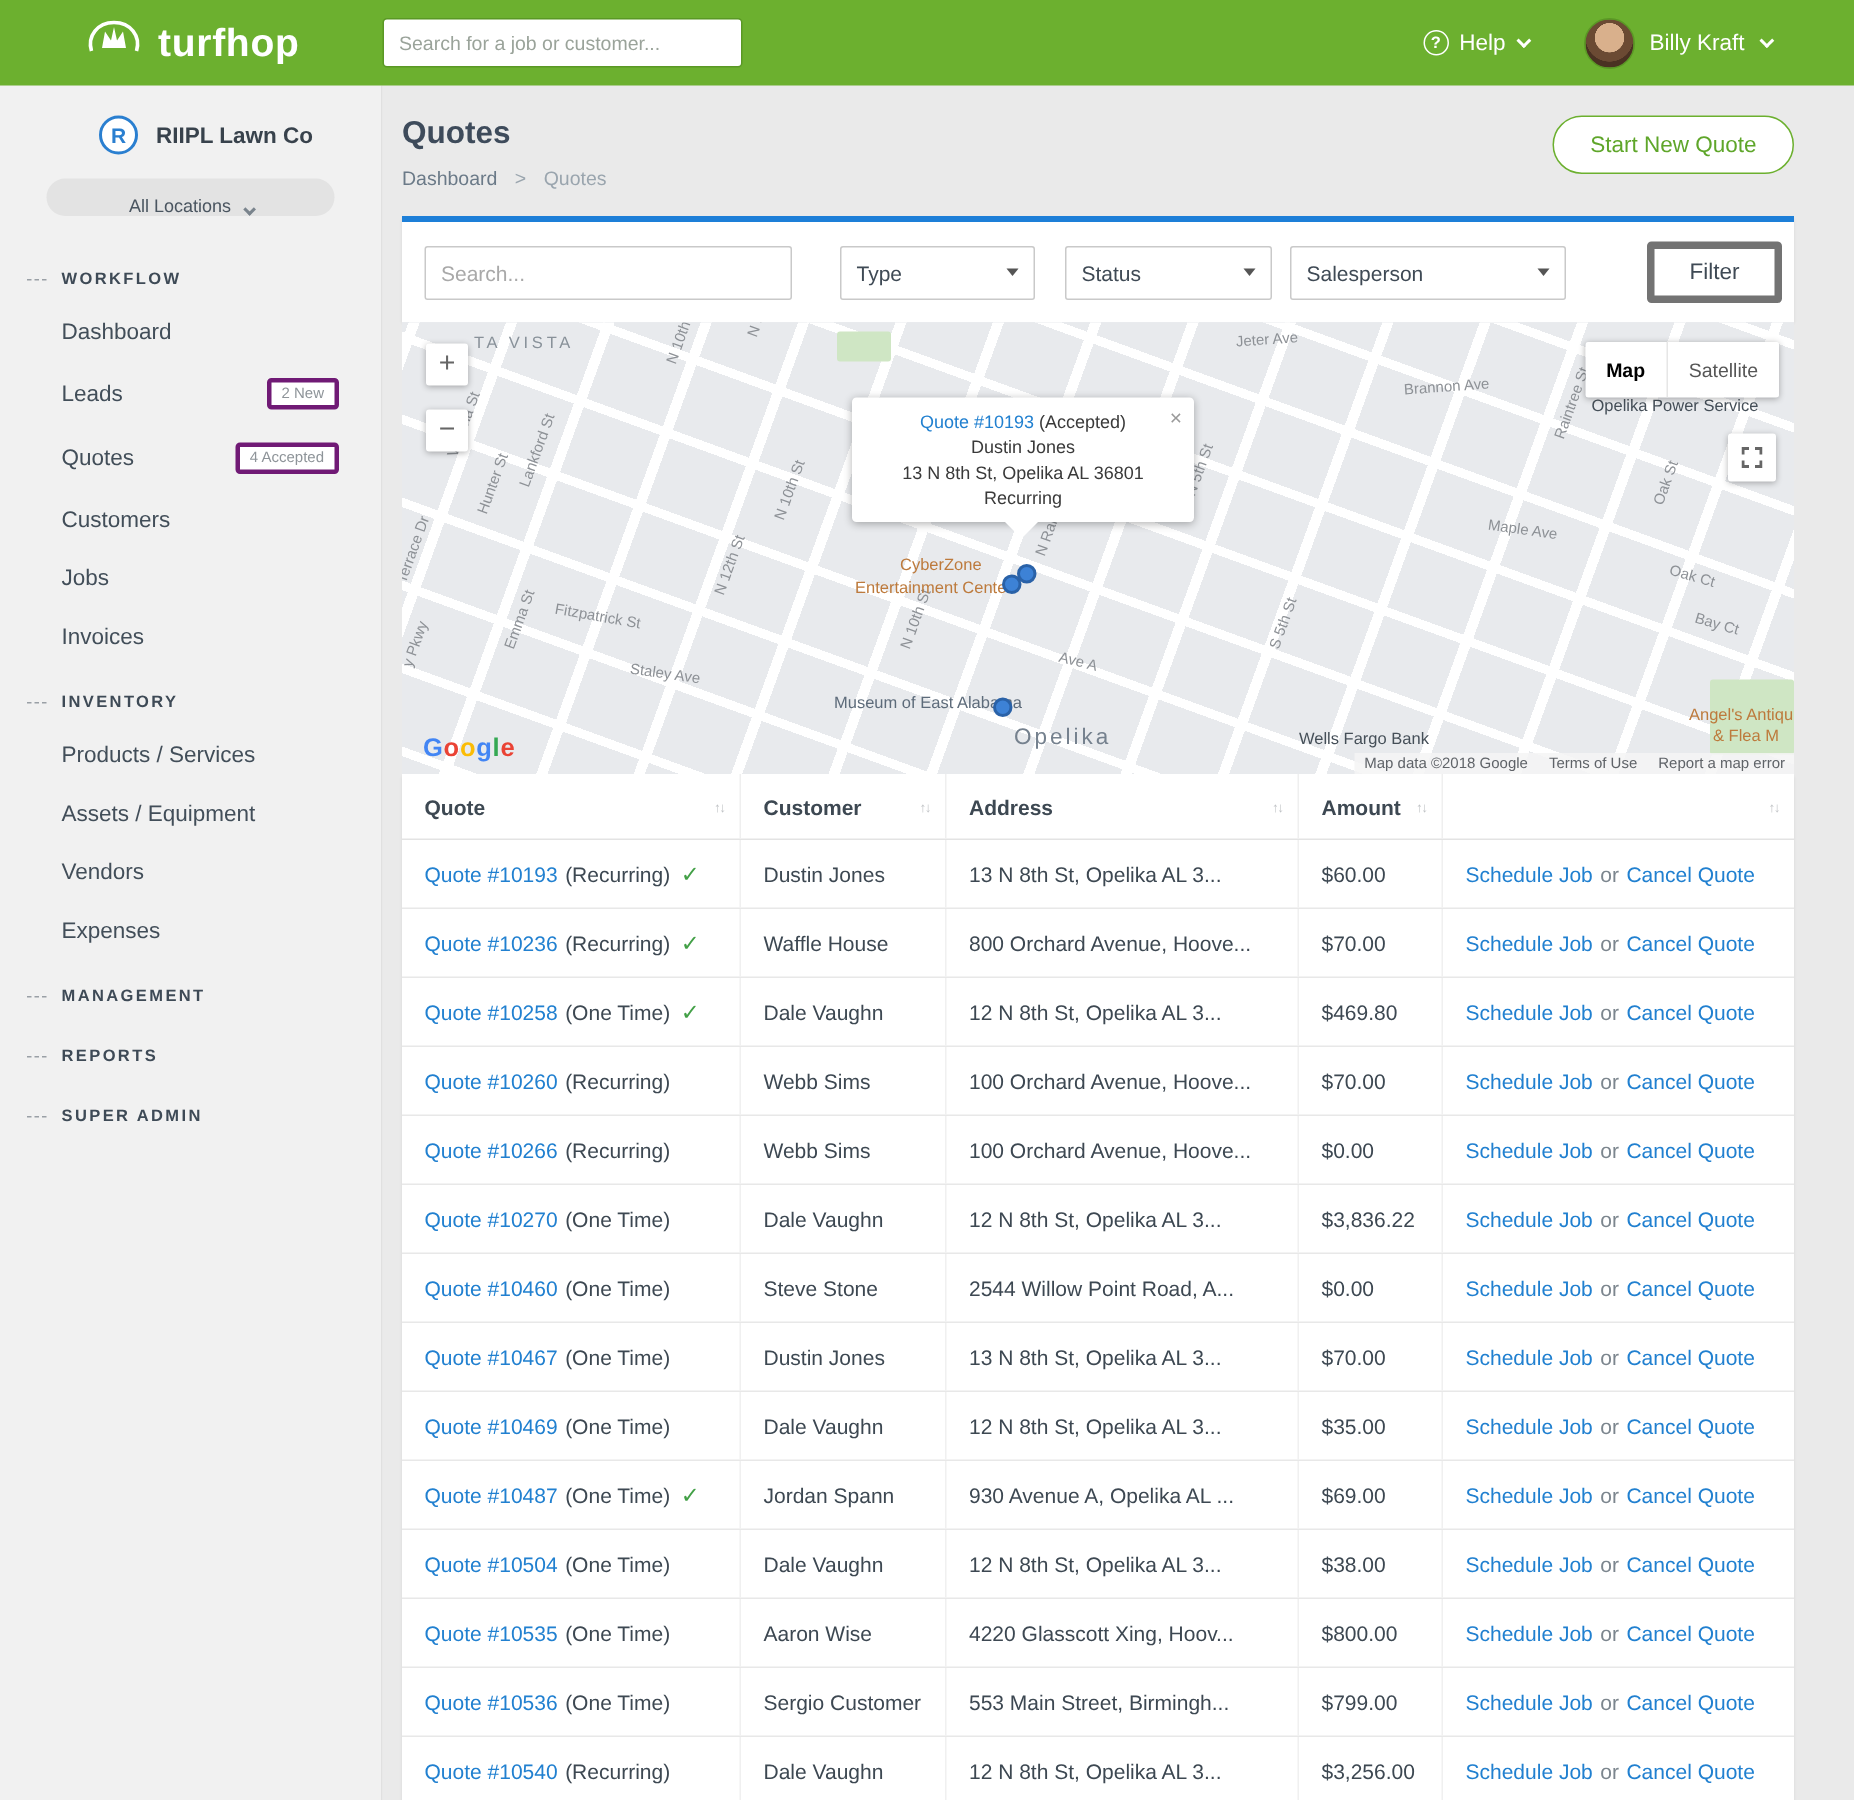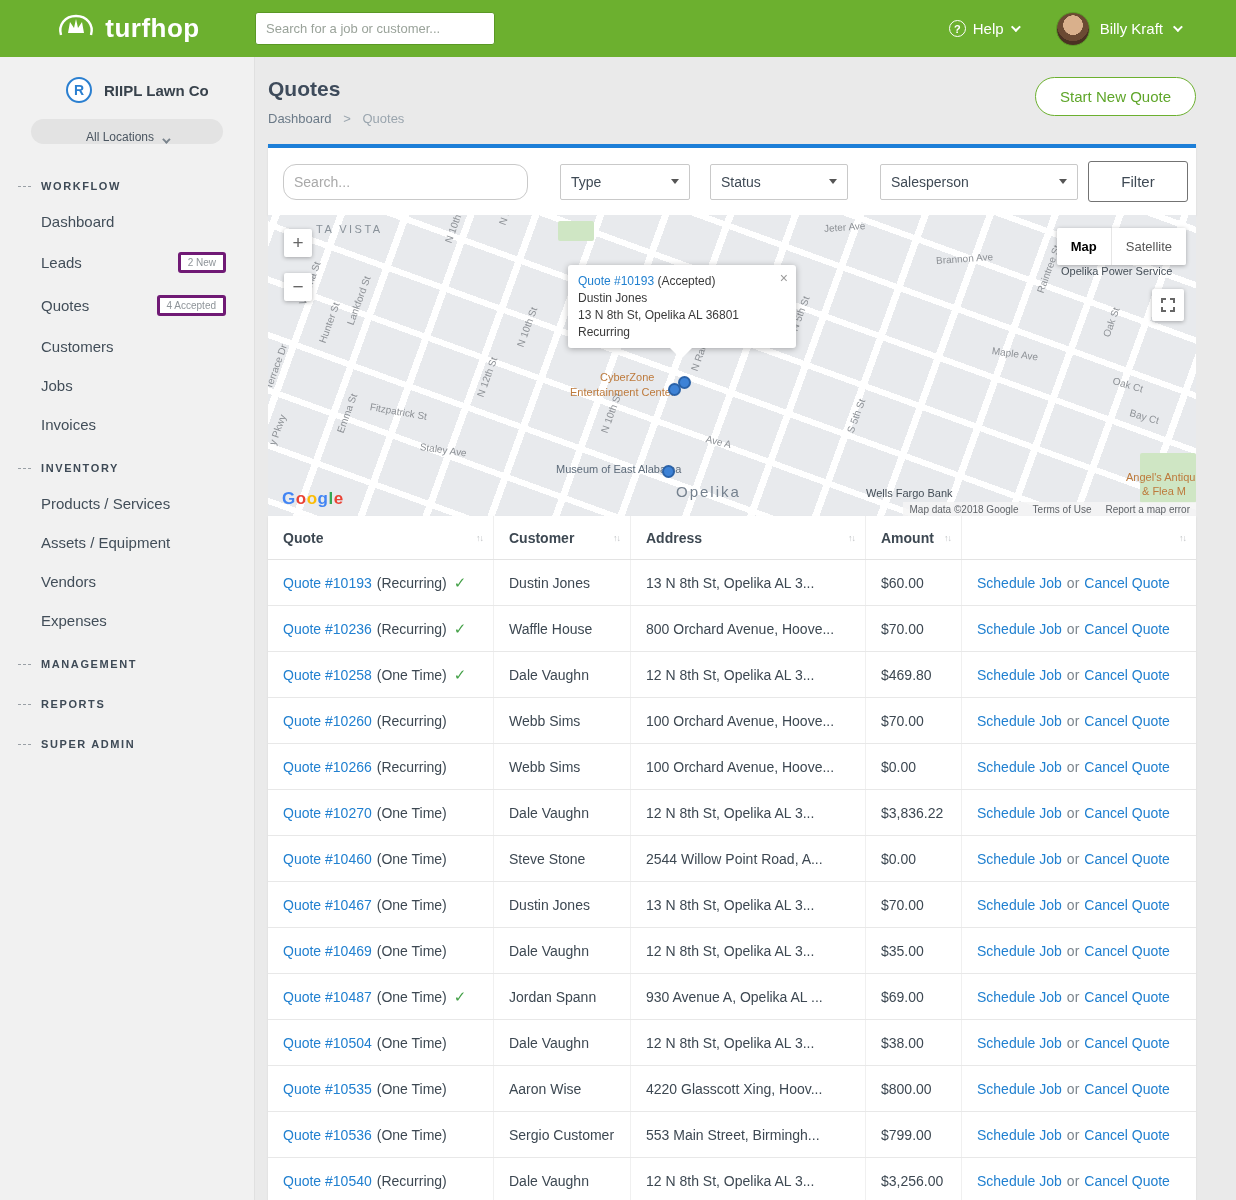--- a/index.html
+++ b/index.html
@@ -52,35 +52,35 @@
   .breadcrumb { margin-top:10px; font-size:13px; color:#9aa5ae; }
   .breadcrumb .bc-link { color:#6b7a88; cursor:pointer; }
   .bc-sep { margin:0 8px; color:#9aa5ae; }
   .btn-new-quote { position:absolute; right:40px; top:20px; height:39px; padding:0 24px; border-radius:20px;
     background:#fff; border:1px solid #6cb02f; color:#5fa62a; font-size:15px; cursor:pointer;
     font-family:"Liberation Sans", sans-serif; }
 
   
   .filter-card { position:absolute; left:13px; top:87px; width:928px; height:71px; background:#fff;
     border-top:4px solid #1d7fd8; box-shadow:0 1px 2px rgba(0,0,0,.08); display:flex; align-items:center; padding:0 8px 0 15px; }
-  .f-search { width:245px; height:36px; border:1px solid #c9c9c9; border-radius:13px; padding:0 10px;
+  .f-search { width:245px; height:36px; border:1px solid #c9c9c9; border-radius:2px; padding:0 10px;
     font-size:14px; color:#444; outline:none; }
   .f-search::placeholder { color:#a9a9a9; }
   .f-select { height:36px; border:1px solid #c9c9c9; border-radius:2px; background:#fff; display:flex;
     align-items:center; justify-content:space-between; padding:0 10px; font-size:14px; color:#3f4a55; cursor:pointer; }
   .caret { width:0; height:0; border-left:4px solid transparent; border-right:4px solid transparent;
     border-top:5px solid #555; margin-left:10px; }
   .sel-type { width:130px; margin-left:32px;padding-left:10px; }
   .sel-status { width:138px; margin-left:20px; }
-  .sel-sales { width:198px; margin-left:32px; }
-  .btn-filter { margin-left:auto; width:100px; height:41px; background:#fff; border:1px solid #737373;
+  .sel-sales { width:184px; margin-left:12px; }
+  .btn-filter { margin-left:auto; width:90px; height:41px; background:#fff; border:5px solid #737373;
     border-radius:3px; font-size:15px; color:#3f4a55; cursor:pointer; font-family:"Liberation Sans", sans-serif; }
 
   
-  .map { position:absolute; left:13px; top:158px; width:928px; height:302px; background:#e8eaed; overflow:hidden; }
+  .map { position:absolute; left:13px; top:158px; width:928px; height:302px; background:#e8eaed; overflow:hidden;text-align:center; }
   .map-grid { position:absolute; left:-260px; top:-320px; width:1550px; height:980px; transform:rotate(20deg);
     background-color:#e8eaed;
     background-image:
       repeating-linear-gradient(90deg, transparent 0, transparent 54px, #ffffff 54px, #ffffff 61px),
       repeating-linear-gradient(0deg, transparent 0, transparent 46px, #ffffff 46px, #ffffff 52px); }
   .park { position:absolute; background:#cfe6c4; border-radius:2px; }
   .ml { position:absolute; white-space:nowrap; transform-origin:left center; }
   .ml-street { font-size:10px; color:#8d9196; }
   .ml-area { font-size:11px; color:#889199; letter-spacing:2.5px; }
   .ml-poi-orange { font-size:11px; color:#bd7a3c; }

